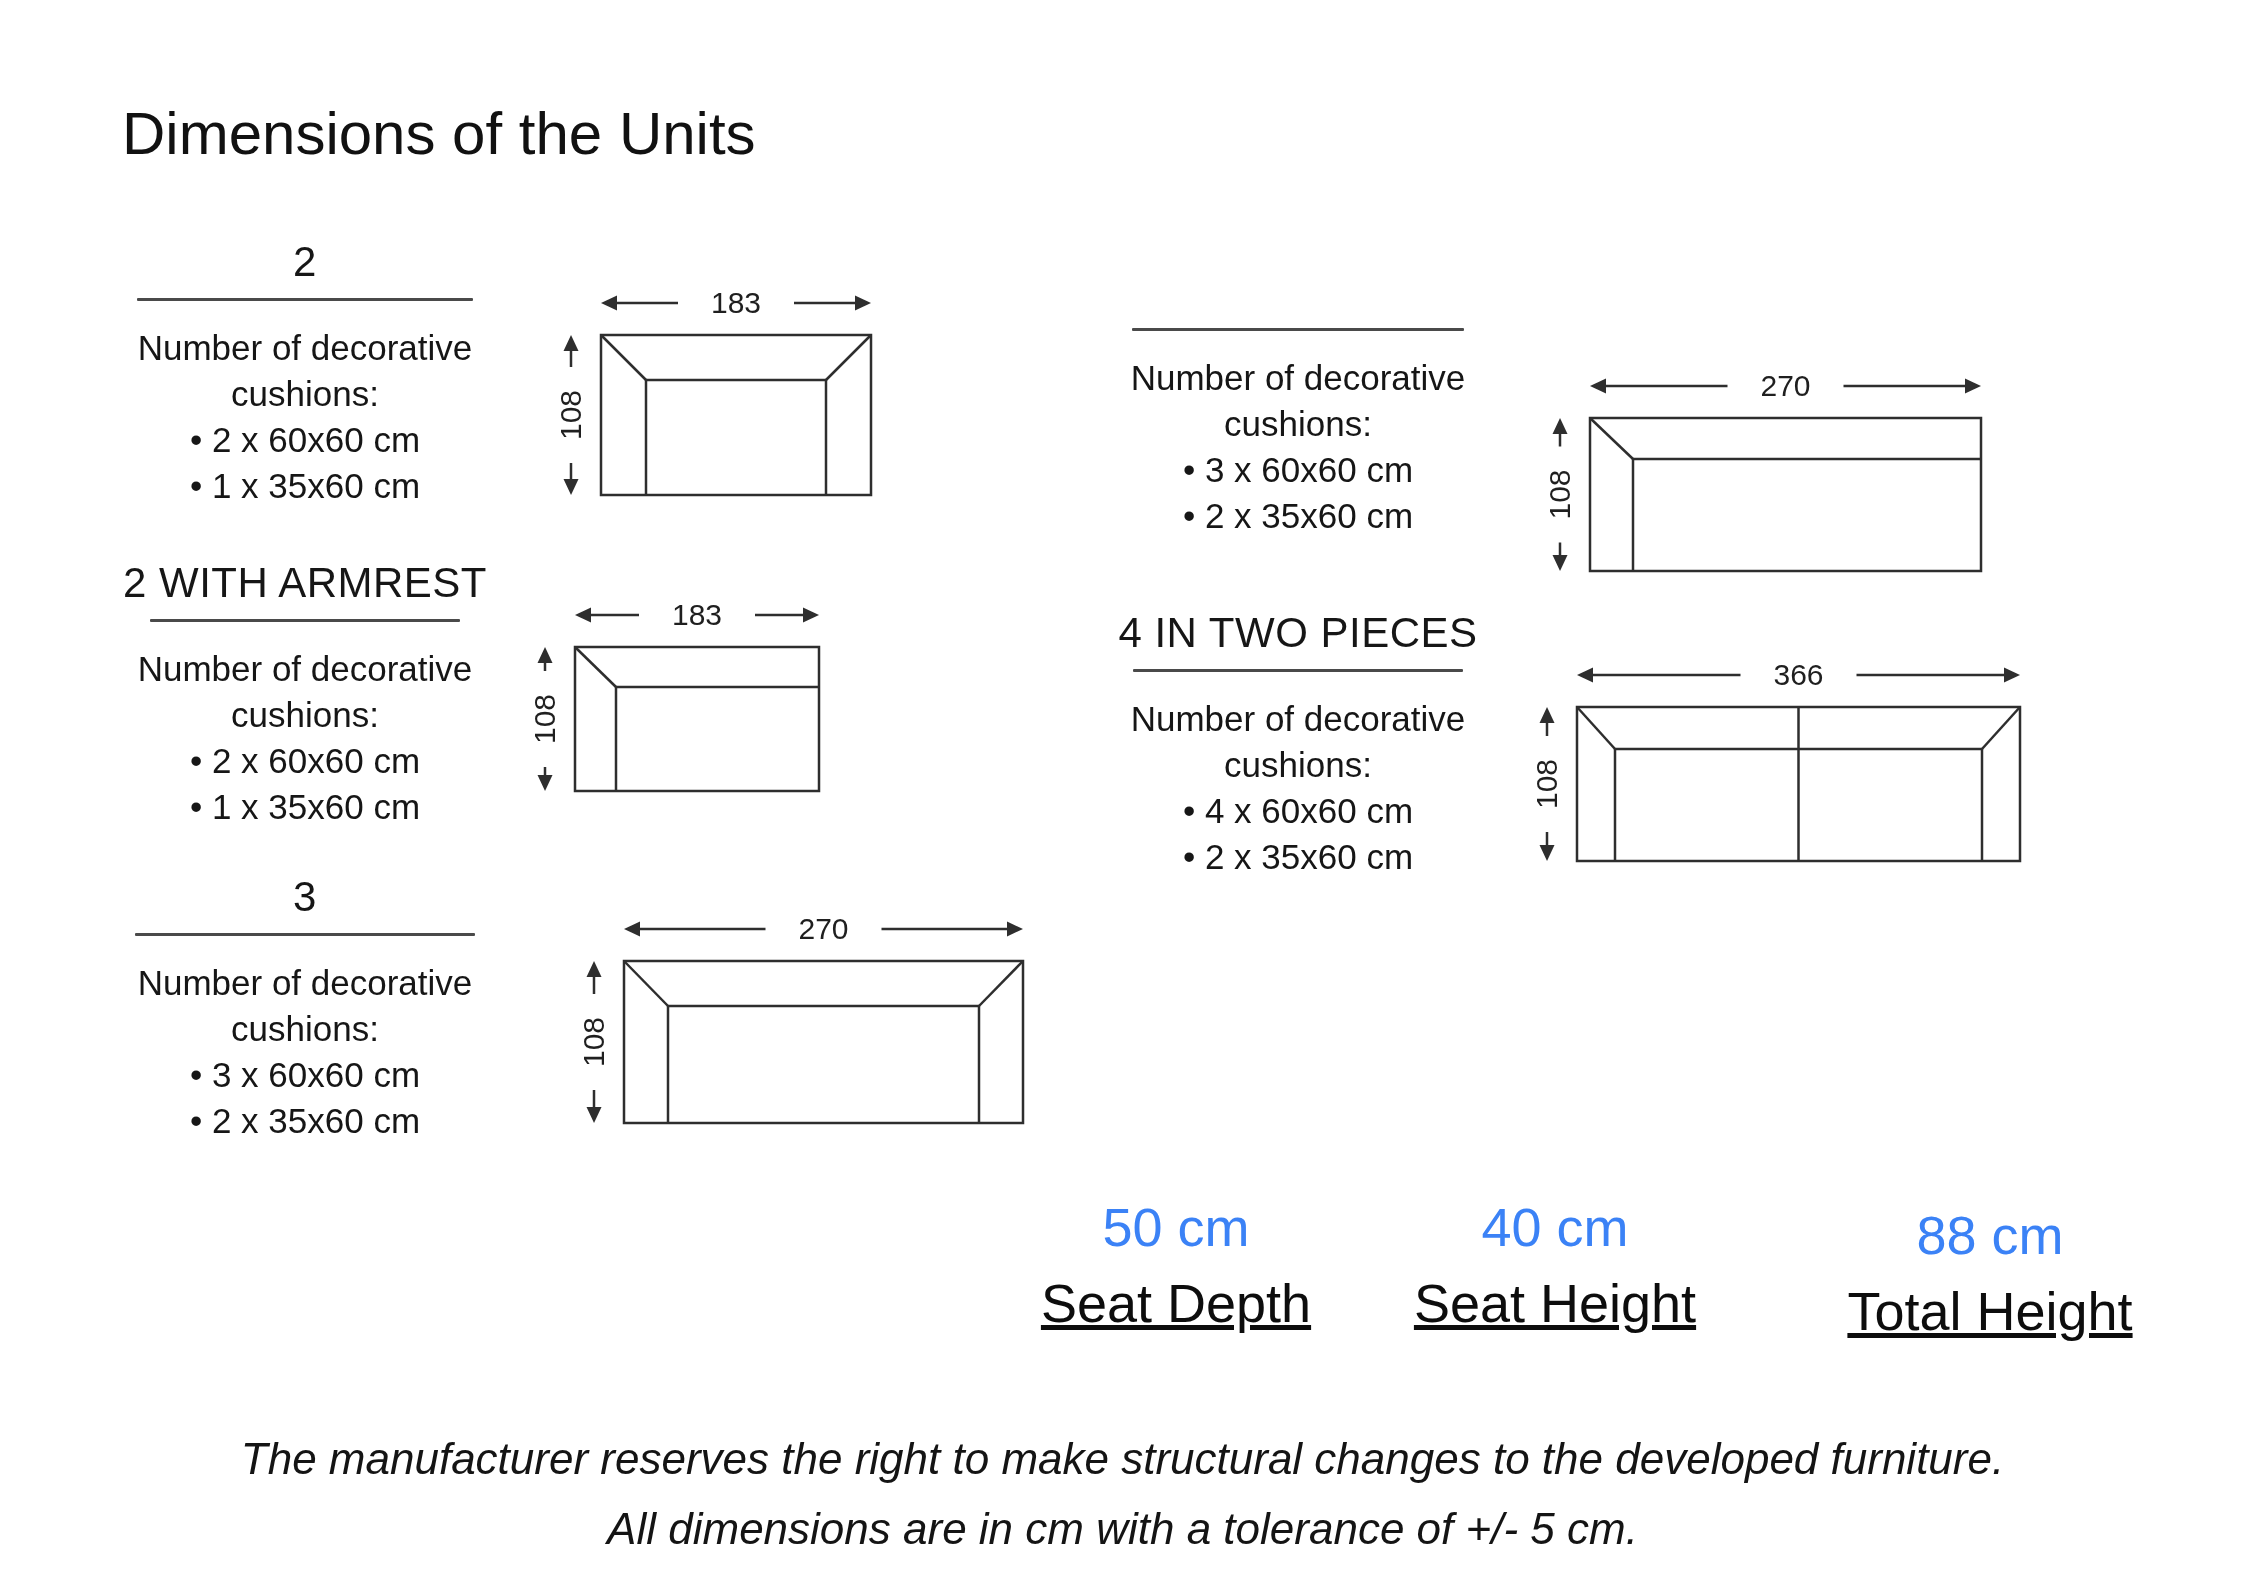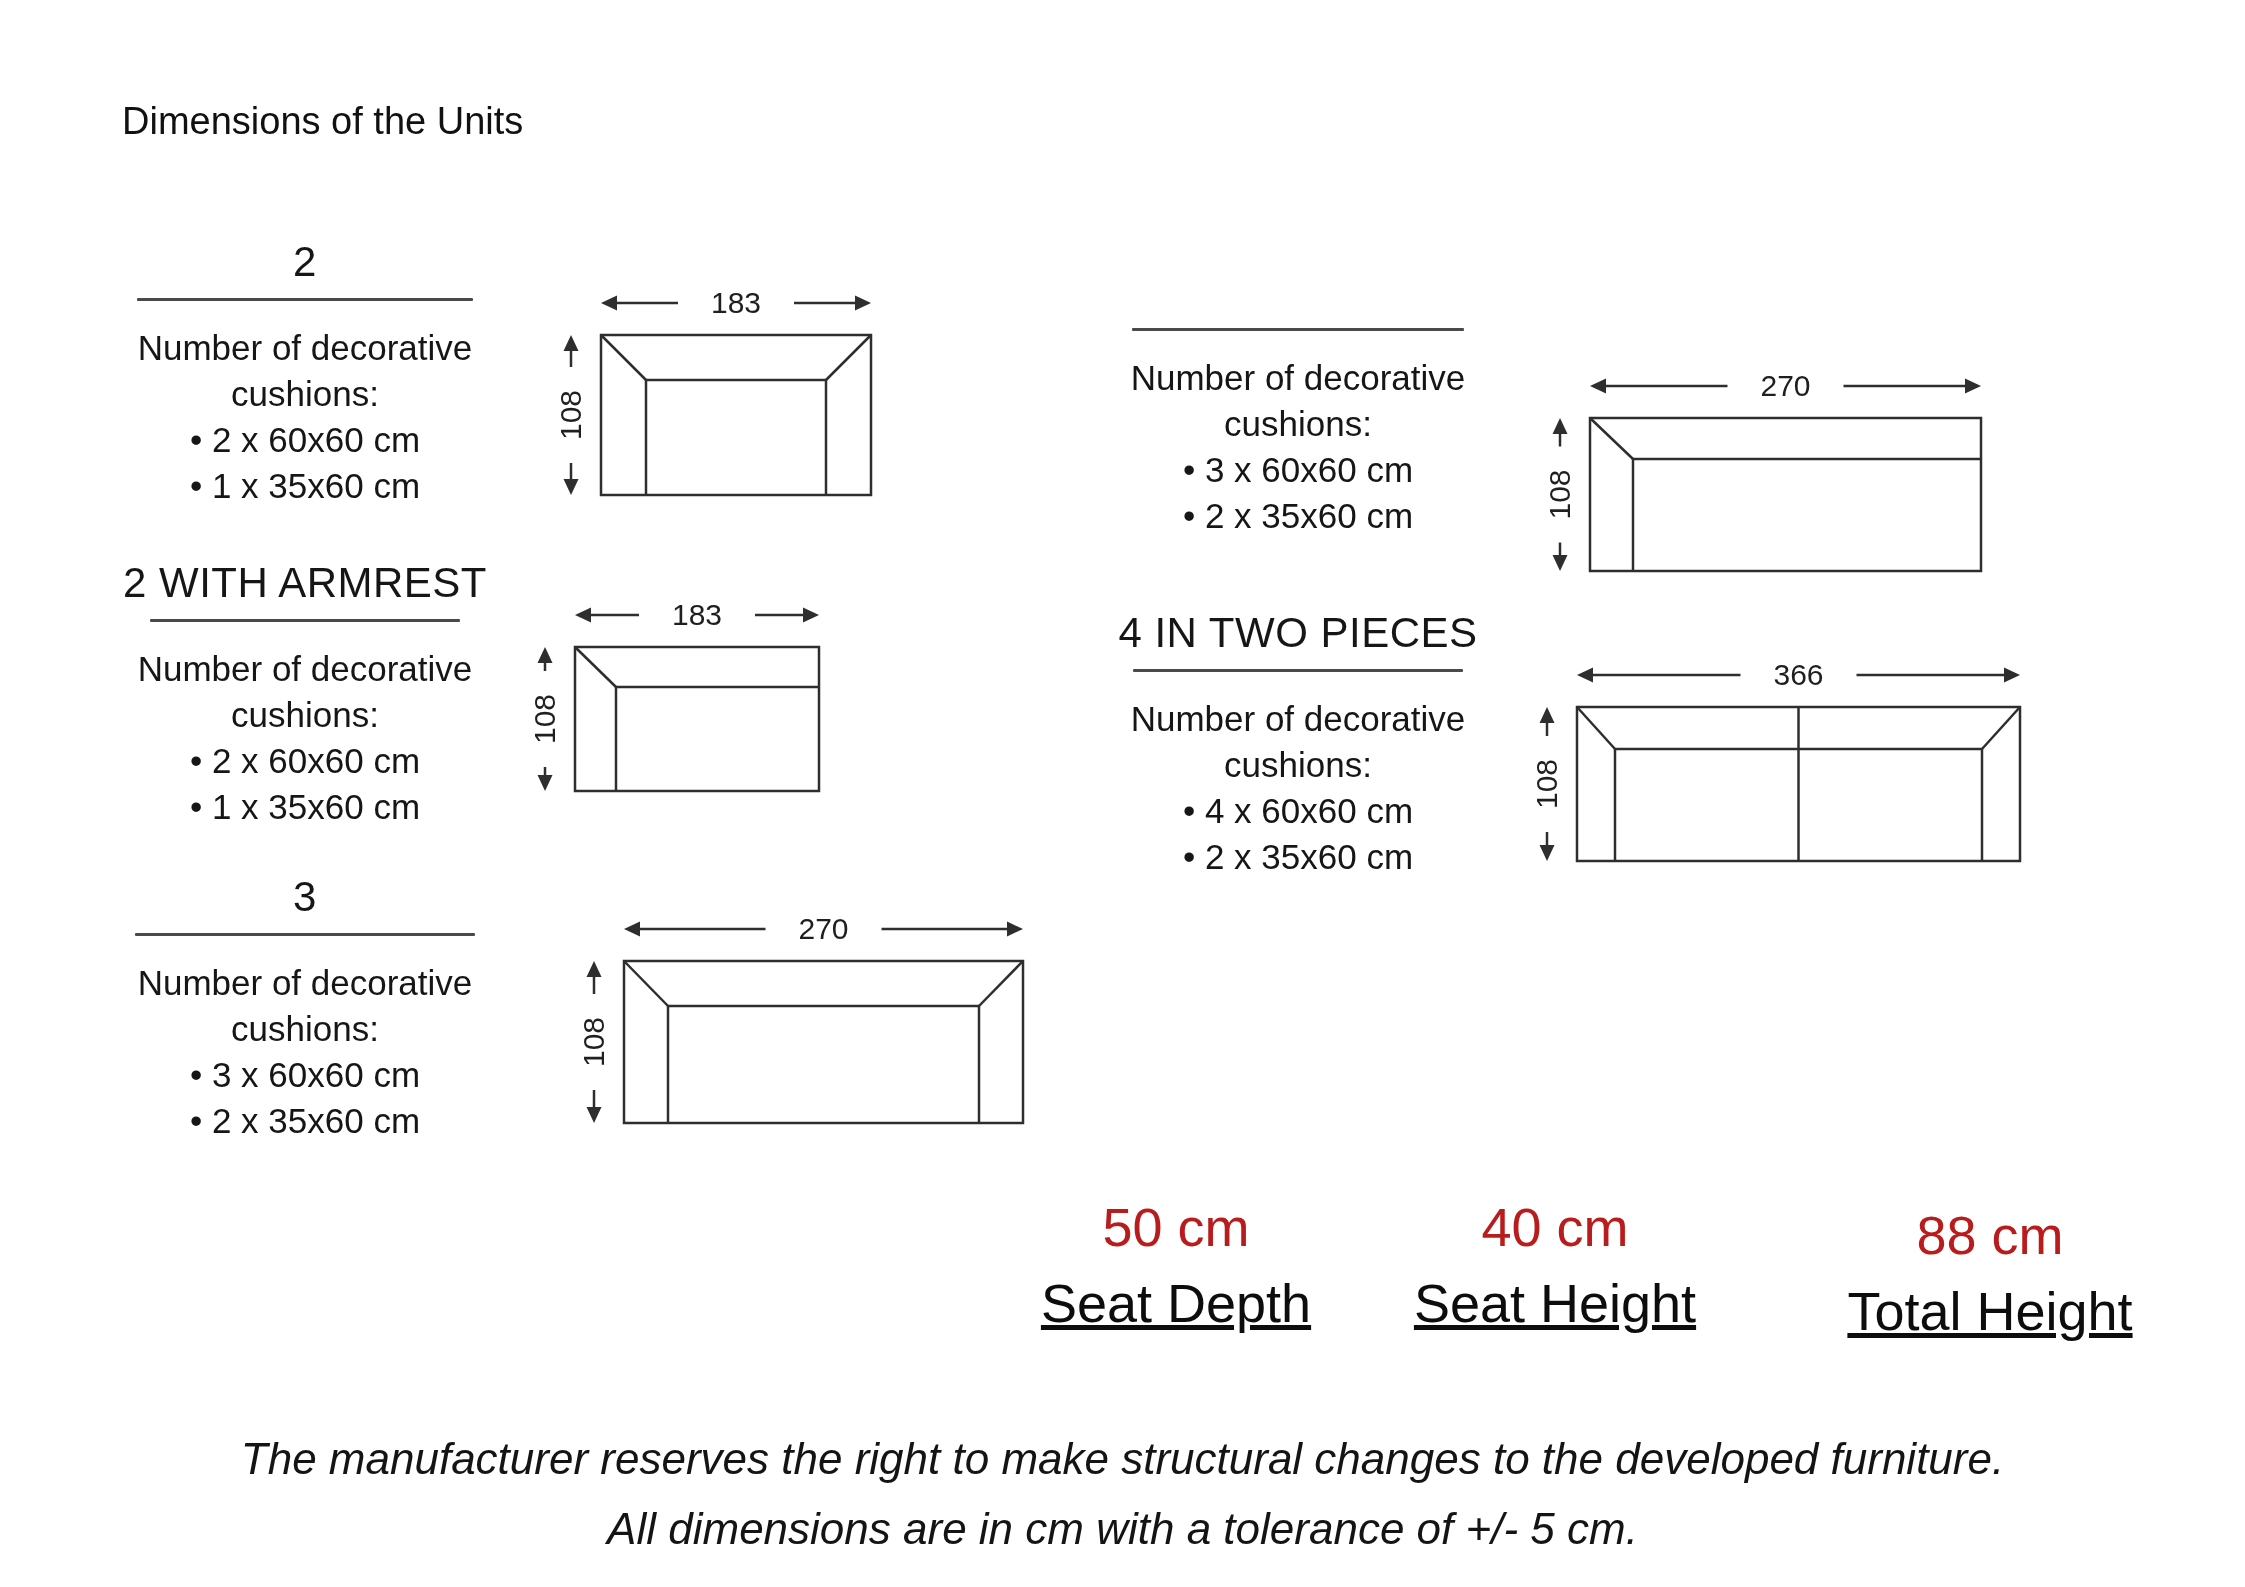--- a/index.html
+++ b/index.html
@@ -6,37 +6,37 @@
   .page{
     position:relative;
     width:2245px;height:1587px;
     background:#ffffff;
     font-family:"Liberation Sans", sans-serif;
     color:#1b1b1b;
     overflow:hidden;
   }
   .abs{position:absolute;}
   .page-title{
-    left:122px;top:88px;
-    font-size:38px;line-height:66px;font-weight:400;color:#111;
+    left:122px;top:101px;
+    font-size:60px;line-height:66px;font-weight:400;color:#111;
   }
   .section{width:390px;text-align:center;}
   .sec-heading{
     font-size:42px;line-height:48px;font-weight:400;color:#161616;
     letter-spacing:0.5px;
   }
   .sec-rule{
     height:3px;background:#4a4a4a;margin:12px auto 0 auto;border-radius:1px;
   }
   .sec-body{
     margin:24px auto 0 auto;width:362px;
     font-size:35px;line-height:46px;color:#161616;
   }
   .spec{width:440px;text-align:center;}
-  .spec-value{font-size:54px;line-height:62px;color:#b91c1c;}
+  .spec-value{font-size:54px;line-height:62px;color:#3b82f6;}
   .spec-label{font-size:54px;line-height:62px;color:#0d0d0d;margin-top:14px;text-decoration:underline;}
   .notes{
     left:0;top:1424px;width:2245px;text-align:center;
     font-size:44px;line-height:70px;font-style:italic;color:#141414;
   }
   .diagram svg text{
     font-family:"Liberation Sans", sans-serif;
     font-size:30px;fill:#1f1f1f;
   }
   .diagram svg line, .diagram svg rect, .diagram svg path{

